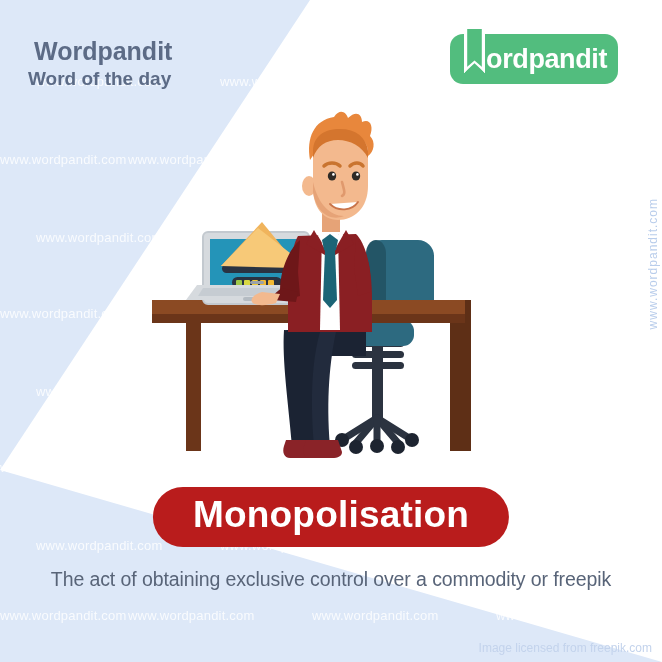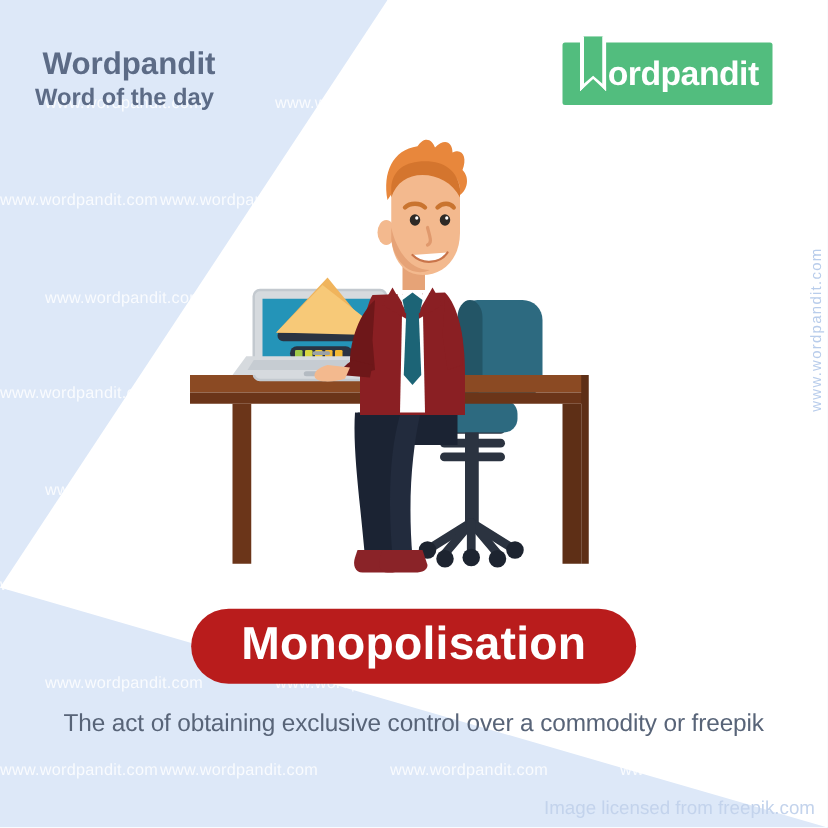--- a/index.html
+++ b/index.html
@@ -95,21 +95,21 @@
   }
 
   
   .logo {
     position: absolute;
     right: 44px;
     top: 34px;
     width: 168px;
     height: 50px;
     background: #52bd7e;
-    border-radius: 2px;
+    border-radius: 13px;
     display: flex;
     align-items: center;
     justify-content: flex-end;
     padding-right: 11px;
     box-sizing: border-box;
   }
   .logo-bookmark {
     position: absolute;
     left: 14px;
     top: -5px;
@@ -171,21 +171,21 @@
     top: 595px;
     text-align: center;
     font-size: 17px;
     color: #586478;
   }
 
   .credit {
     position: absolute;
     right: 10px;
     bottom: 7px;
-    font-size: 15px;
+    font-size: 12px;
     color: #c3d3ec;
     font-family: "Liberation Sans", sans-serif;
   }
 </style>
 </head>
 <body>
 
 <div id="card">
 
   <div class="bg-base"></div>

